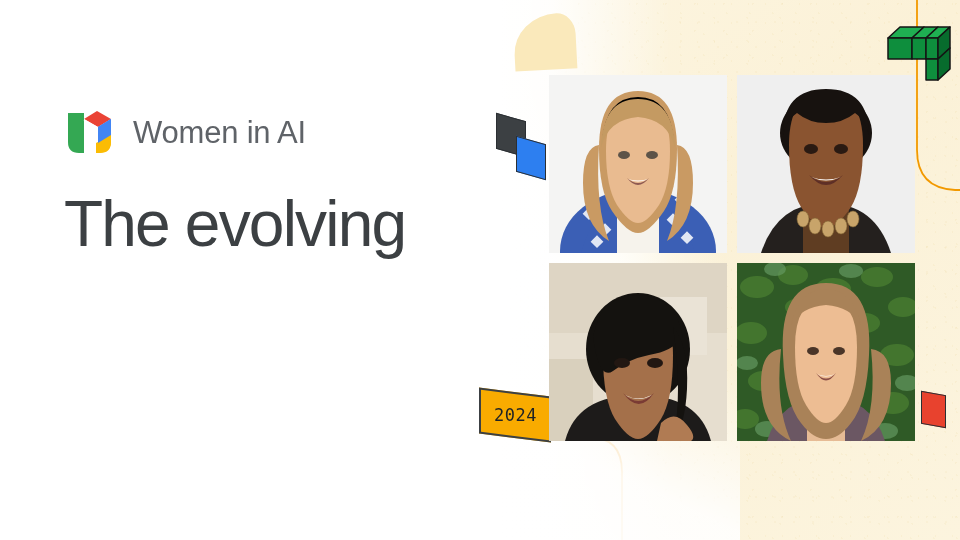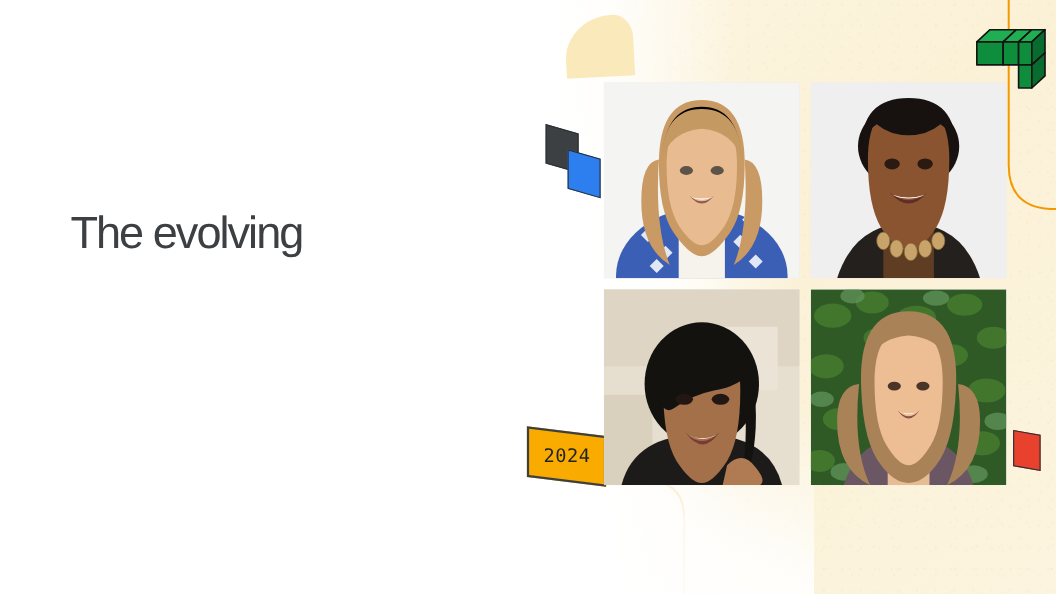--- a/index.html
+++ b/index.html
@@ -143,21 +143,21 @@
     font-size:31px;
     font-weight:400;
     color:#5f6368;
     letter-spacing:-.2px;
     white-space:nowrap;
   }
   .headline {
     position:absolute;
     left:0; top:189px;
     width:400px;
-    font-size:41px;
+    font-size:64px;
     line-height:1.12;
     font-weight:400;
     color:#3c4043;
     letter-spacing:-1.8px;
   }
 </style>
 </head>
 <body>
 
 <div class="slide">
@@ -312,19 +312,38 @@
         <ellipse cx="76" cy="88" rx="6" ry="4" fill="#4a3528"></ellipse>
         <ellipse cx="102" cy="88" rx="6" ry="4" fill="#4a3528"></ellipse>
         <path d="M79 110 q10 11 20 0 q-10 15 -20 0z" fill="#8c4f46"></path>
         <path d="M80 111 q9 5 18 0 q-9 4 -18 0z" fill="#ffffff"></path>
       </svg>
     </div>
   </div>
 
   <div class="left-content">
 
+    <div class="brand">
+      <svg class="brand-logo" viewBox="0 0 52 49">
+
+        <path d="M4 5 L4 34 Q4 45 15 45 L20 45 L20 13 L13 6 Z" fill="#34A853"></path>
+        <path d="M4 5 L20 5 L20 13 L4 5 Z" fill="#34A853"></path>
+
+        <path d="M20 11 L33 3 L47 11 L34 19 Z" fill="#EA4335"></path>
+
+        <path d="M34 19 L47 11 L47 29 L34 37 Z" fill="#4285F4"></path>
+
+        <path d="M20 11 L34 19 L34 37 L20 29 Z" fill="#ffffff"></path>
+
+        <path d="M47 11 L47 34 Q47 45 36 45 L32 45 L32 35 L47 27 Z" fill="#FBBC04"></path>
+        <path d="M32 35 L47 27 L47 11 L32 19 Z" fill="#FBBC04" opacity="0"></path>
+        <path d="M34 19 L47 11 L47 29 L34 37 Z" fill="#4285F4"></path>
+        <path d="M40 44 Q47 42 47 33 L47 27 L34 35 L34 45 Z" fill="#FBBC04"></path>
+      </svg>
+      <div class="brand-name">Women in AI</div>
+    </div>
 
     <h1 class="headline">
       <span>The evolving</span><br>
     </h1>
   </div>
 
 </div>
 
 </body></html>

